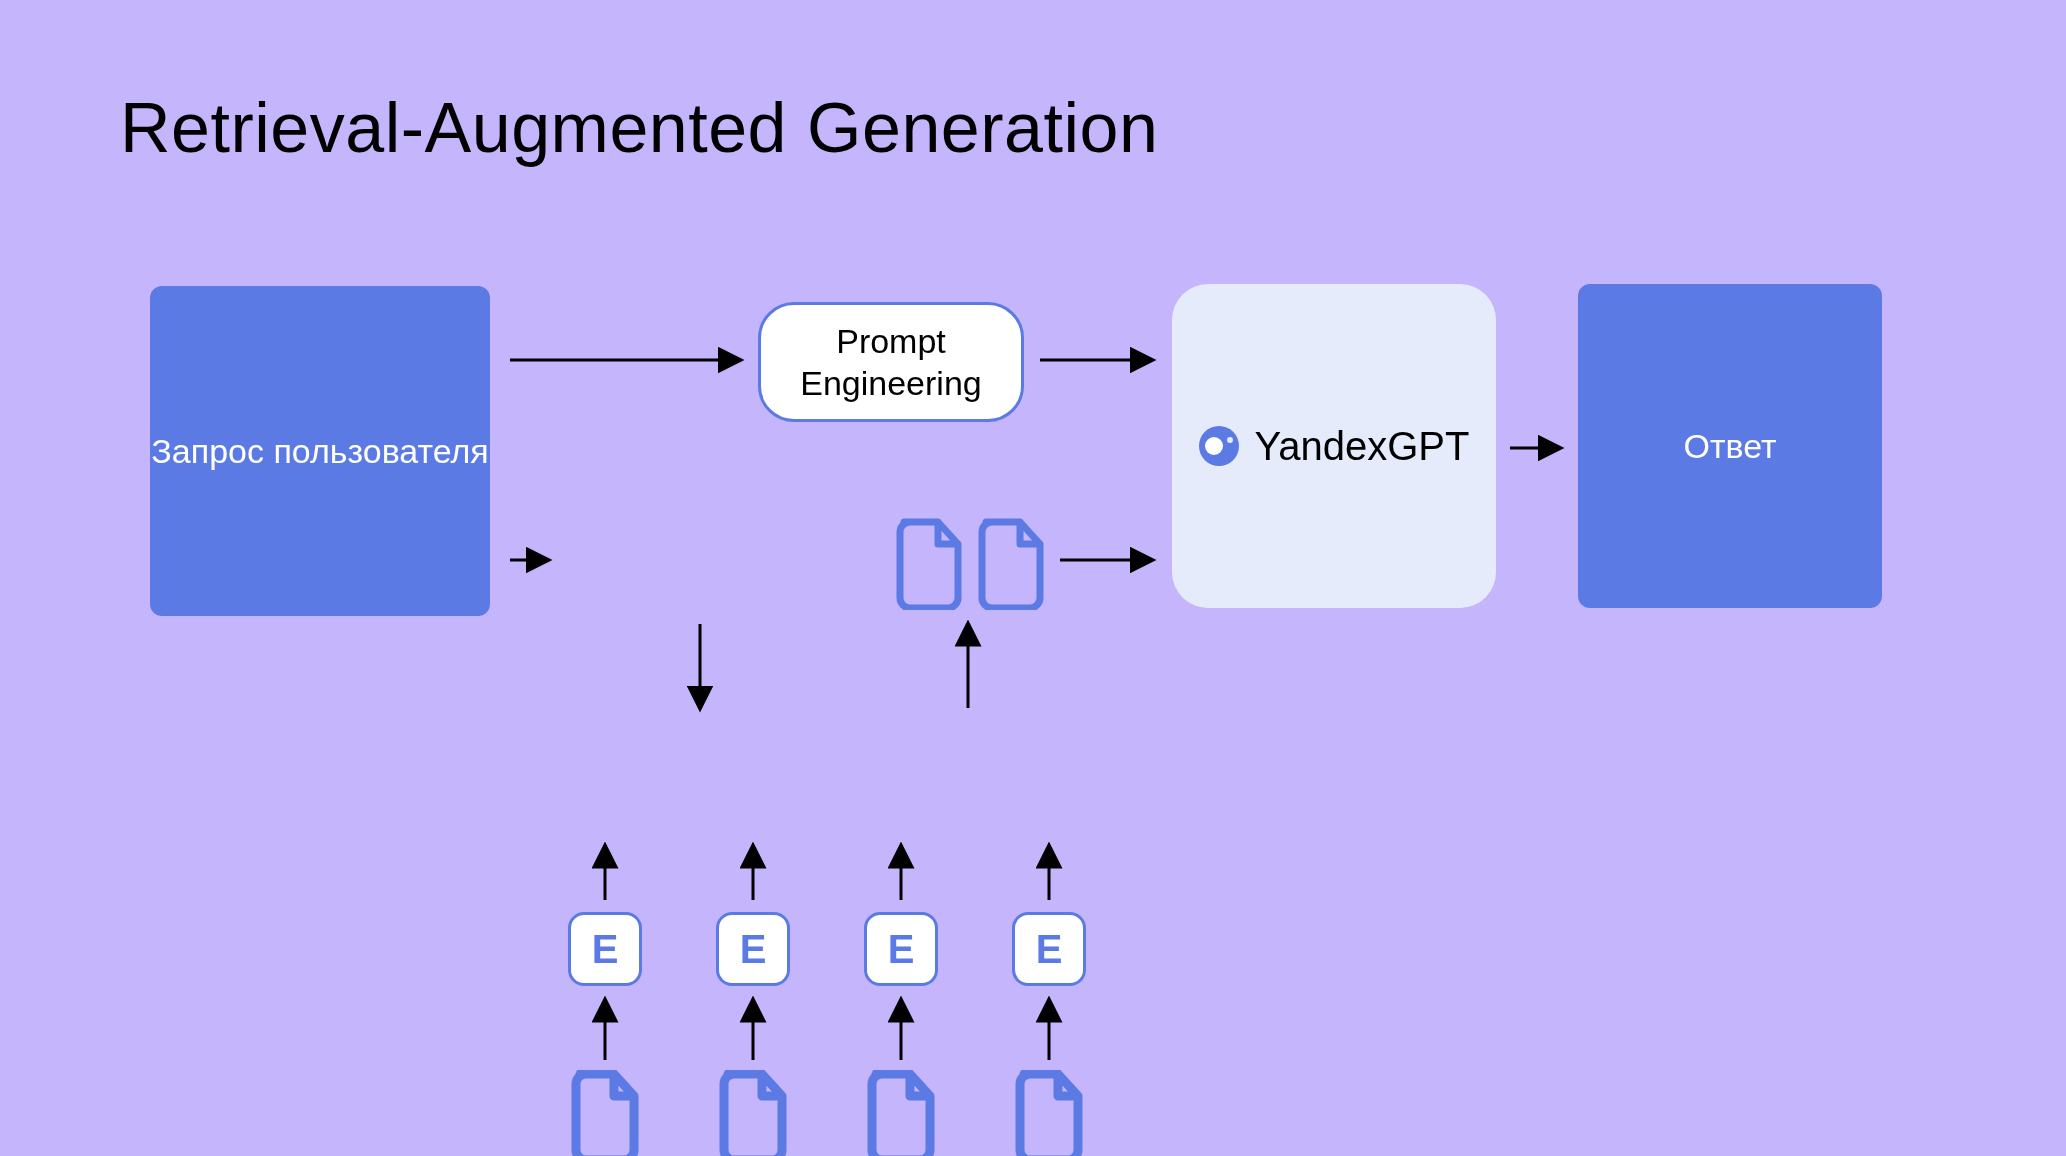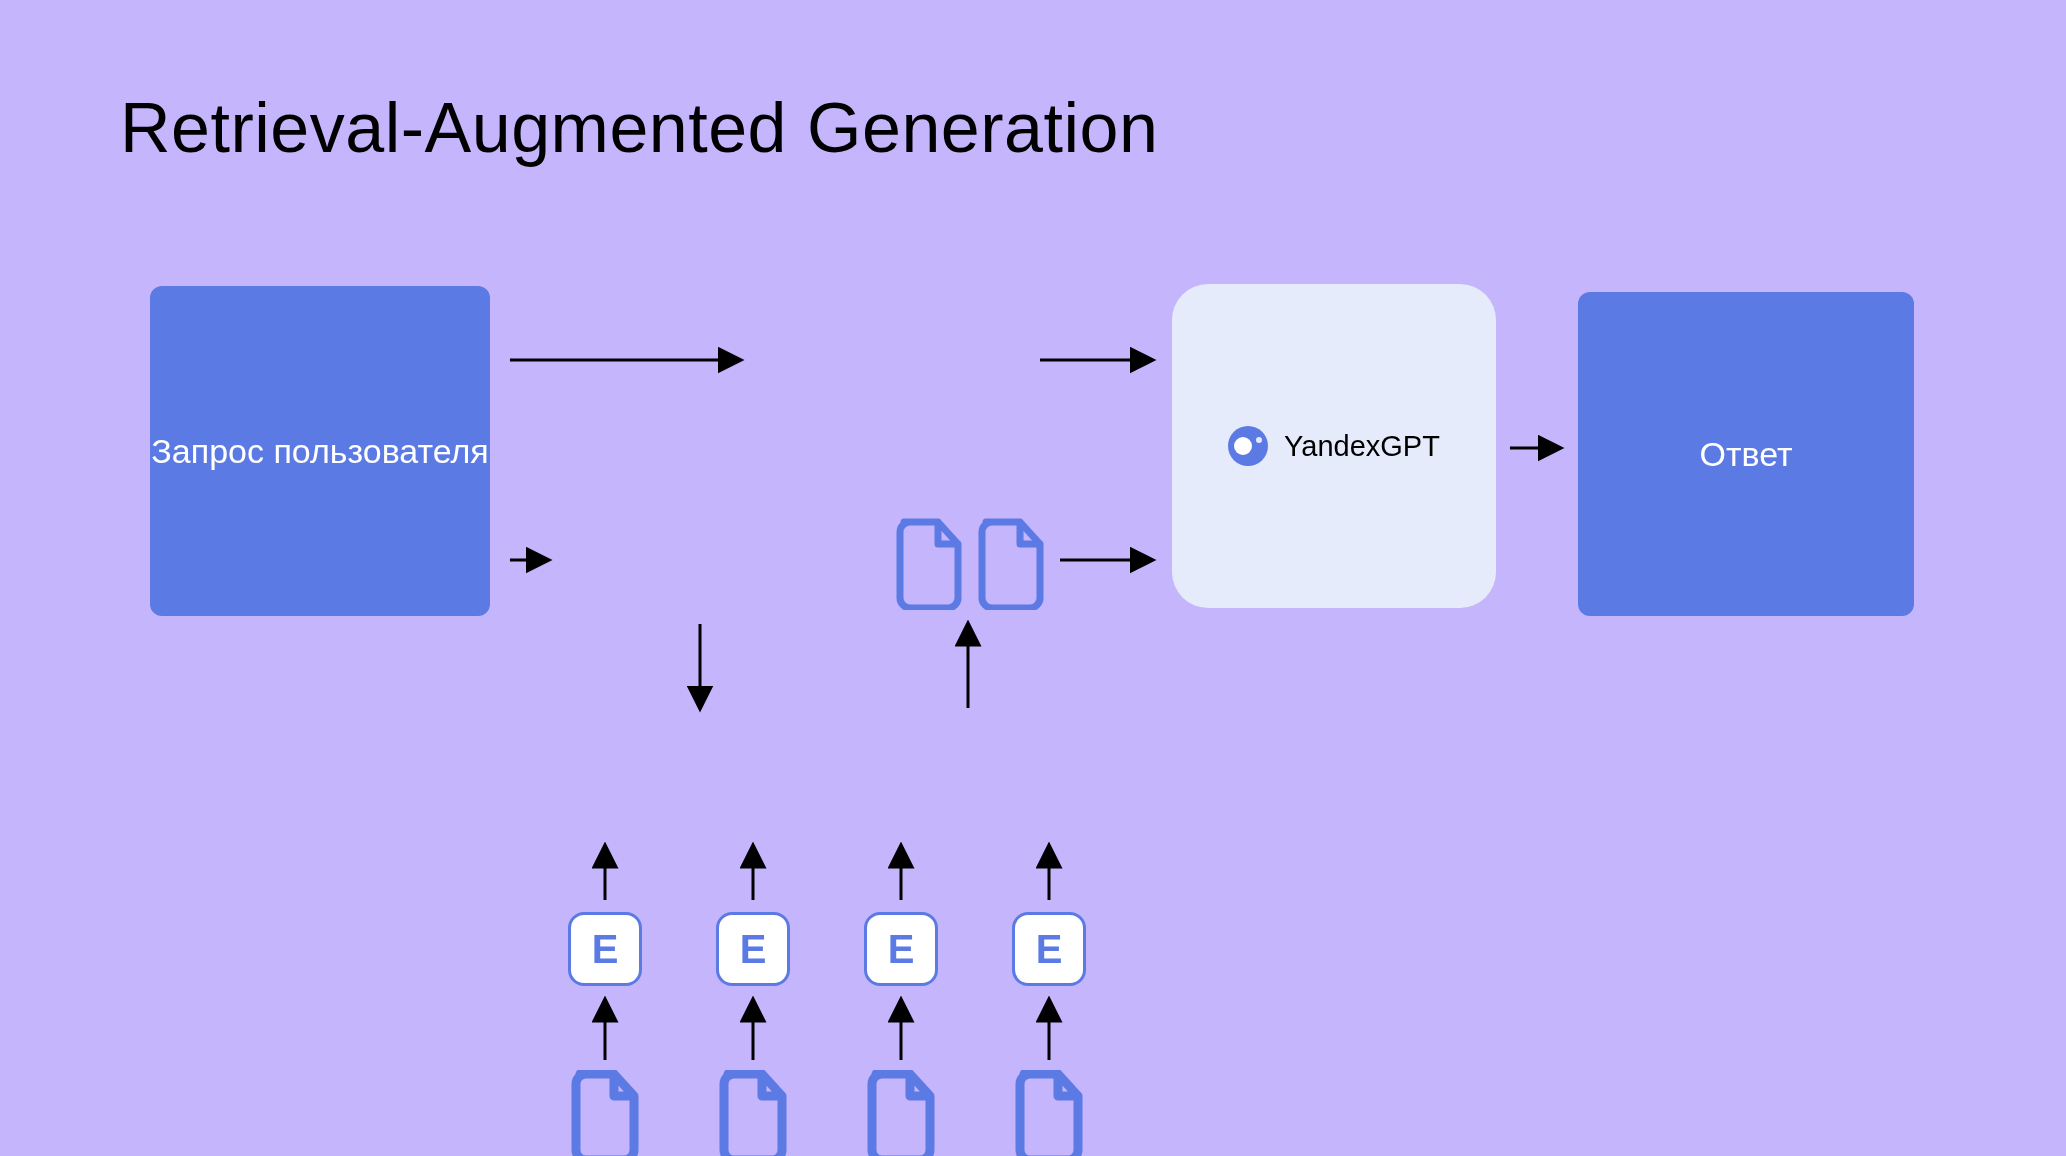--- a/index.html
+++ b/index.html
@@ -3,48 +3,49 @@
 <meta charset="utf-8">
 <style>
 html,body{margin:0;padding:0;background:#fff;font-family:Arial,Helvetica,sans-serif}
 .canvas{position:relative;width:2066px;height:1156px;background:#c4b5fd}
 .title{position:absolute;left:120px;top:88px;font-size:70px;color:#000;letter-spacing:.5px}
 .box{position:absolute;display:flex;align-items:center;justify-content:center;text-align:center;box-sizing:border-box}
 .big-blue{background:#5b7ae4;color:#fff;border-radius:12px;font-size:34px;line-height:1.3}
 .mid-blue{background:#e6ebfb;color:#000;border-radius:36px;font-size:34px}
 .outline{border:3px solid #5b7ae4;background:#fff;color:#000;border-radius:36px;font-size:34px;line-height:1.25}
 .small-e{border:3px solid #5b7ae4;background:#fff;color:#5b7ae4;border-radius:16px;font-size:40px;font-weight:700}
-.ygpt{display:flex;align-items:center;gap:16px;font-size:29px}
+.ygpt{display:flex;align-items:center;gap:16px;font-size:40px}
 .ygpt-icon{width:40px;height:40px;border-radius:50%;background:#5b7ae4;position:relative;flex:0 0 40px}
 .ygpt-icon::before{content:"";position:absolute;width:18px;height:18px;border-radius:50%;background:#fff;left:6px;top:11px}
 .ygpt-icon::after{content:"";position:absolute;width:6px;height:6px;border-radius:50%;background:#e6ebfb;right:6px;top:11px}
 svg.arrows{position:absolute;left:0;top:0;width:2066px;height:1156px;pointer-events:none}
 svg .ln{stroke:#000;stroke-width:3;fill:none}
 .doc-icon{position:absolute;width:74px;height:92px}
 </style>
 </head>
 <body>
 
 <div class="canvas">
 
   <div class="title">Retrieval-Augmented Generation</div>
 
   <div class="box big-blue" style="left:150px;top:286px;width:340px;height:330px">Запрос пользователя</div>
 
+  <div class="box outline" style="left:758px;top:302px;width:266px;height:120px">Prompt Engineering</div>
 
 
 
   <div class="box mid-blue" style="left:1172px;top:284px;width:324px;height:324px">
     <div class="ygpt">
       <div class="ygpt-icon"></div>
       <span>YandexGPT</span>
     </div>
   </div>
 
-  <div class="box big-blue" style="left:1578px;top:292px;width:336px;height:324px">Ответ</div>
+  <div class="box big-blue" style="left:1578px;top:284px;width:304px;height:324px">Ответ</div>
 
   <div class="box small-e" style="left:568px;top:912px;width:74px;height:74px">E</div>
   <div class="box small-e" style="left:716px;top:912px;width:74px;height:74px">E</div>
   <div class="box small-e" style="left:864px;top:912px;width:74px;height:74px">E</div>
   <div class="box small-e" style="left:1012px;top:912px;width:74px;height:74px">E</div>
 
   <svg class="doc-icon" style="left:892px;top:518px" viewBox="0 0 74 92">
     <path d="M12 4 H46 L66 26 V80 A10 10 0 0 1 56 90 H18 A10 10 0 0 1 8 80 V14 A10 10 0 0 1 18 4 Z M46 4 V26 H66" fill="none" stroke="#5b7ae4" stroke-width="7" stroke-linejoin="round" stroke-linecap="round"></path>
   </svg>
   <svg class="doc-icon" style="left:974px;top:518px" viewBox="0 0 74 92">

